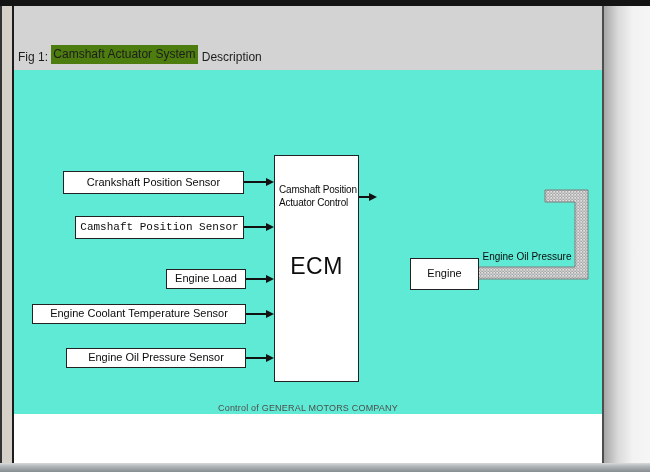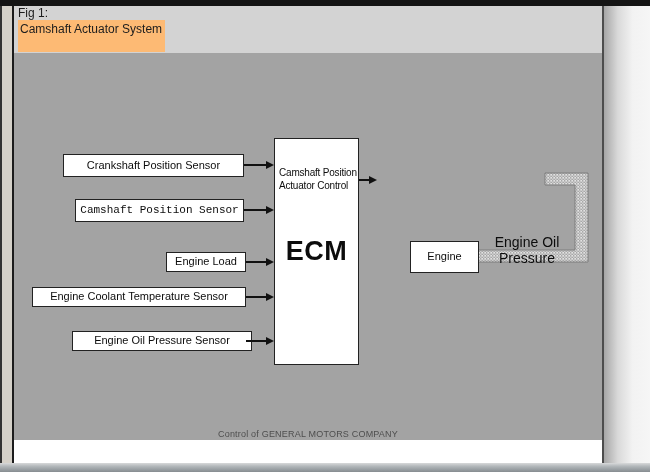--- a/index.html
+++ b/index.html
@@ -13,44 +13,44 @@
   .left-strip{position:absolute;left:0;top:6px;width:12px;height:457px;background:#d5d1c9;border-left:2px solid #333;box-sizing:border-box;z-index:4;}
   .right-shade{position:absolute;left:604px;top:6px;width:46px;height:457px;z-index:3;
     background:linear-gradient(to right,#a6a6a6 0%,#d9d9d9 30%,#f2f2f2 62%,#f6f6f6 100%);}
   .bottom-bar{position:absolute;left:0;top:463px;width:650px;height:9px;z-index:6;
     background:linear-gradient(180deg,#d8d9da 0%,#b3b8bb 35%,#9aa0a4 70%,#868c90 100%);}
   .window{
     position:absolute;left:12px;top:6px;width:592px;height:457px;box-sizing:border-box;
     border-left:2px solid #1c1c1c;border-right:2px solid #4d4d4d;background:#ffffff;z-index:2;
   }
   .titlebar{
-    height:47px;background:#d3d3d3;display:flex;align-items:flex-start;
+    height:64px;background:#d3d3d3;display:flex;align-items:flex-end;
     padding:0 0 6px 4px;box-sizing:border-box;
-    font-size:12px;color:#1d1d1d;white-space:pre;flex-direction:column;
+    font-size:12px;color:#1d1d1d;white-space:pre;
   }
-  .titlebar mark{background:#fdba74;color:inherit;padding:2px 3px 16px 2px;}
-  .canvas{position:relative;width:100%;height:387px;background:#a3a3a3;}
+  .titlebar mark{background:#4d7c0f;color:inherit;padding:2px 3px 3px 2px;}
+  .canvas{position:relative;width:100%;height:344px;background:#5eead4;}
   
   .dbox{
     position:absolute;background:#ffffff;border:1px solid #222;box-sizing:border-box;
     display:flex;align-items:center;justify-content:center;text-align:center;
     font-size:11px;color:#0c0c0c;line-height:1.25;padding:0 2px;
   }
   #b-crank{left:49px;top:101px;width:181px;height:23px;}
   #b-cam  {left:61px;top:146px;width:169px;height:23px;font-family:Liberation Mono, monospace;}
   #b-load {left:152px;top:199px;width:80px;height:20px;}
   #b-cool {left:18px;top:234px;width:214px;height:20px;}
-  #b-oilp {left:52px;top:278px;width:180px;height:20px;margin-left:6px;}
+  #b-oilp {left:52px;top:278px;width:180px;height:20px;}
   #b-ecm  {left:260px;top:85px;width:85px;height:227px;display:block;padding:12px;}
   #b-sol  {left:363px;top:110px;width:101px;height:33px;}
   #b-act  {left:463px;top:98px;width:68px;height:56px;}
   #b-eng  {left:396px;top:188px;width:69px;height:32px;}
   .ecm-control{position:absolute;left:2px;top:28px;width:82px;font-size:10px;letter-spacing:-0.2px;line-height:1.25;text-align:left;padding-left:2px;box-sizing:border-box;}
-  .ecm-title{position:absolute;left:0;top:96px;width:100%;text-align:center;font-size:27px;font-weight:bold;letter-spacing:0.5px;}
-  .flabel{position:absolute;font-size:14px;color:#0c0c0c;text-align:center;}
+  .ecm-title{position:absolute;left:0;top:96px;width:100%;text-align:center;font-size:23px;font-weight:normal;letter-spacing:0.5px;}
+  .flabel{position:absolute;font-size:10px;color:#0c0c0c;text-align:center;}
   #lbl-oilpress{left:458px;top:181px;width:110px;}
   
   .arrow{position:absolute;height:2px;background:#111;}
   .arrow::after{
     content:"";position:absolute;right:-8px;top:-3px;width:0;height:0;
     border-left:8px solid #111;border-top:4px solid transparent;border-bottom:4px solid transparent;
   }
   #a1{left:230px;top:111px;width:22px;}
   #a2{left:230px;top:156px;width:22px;}
   #a3{left:232px;top:208px;width:20px;}
@@ -67,21 +67,21 @@
 
 <div class="screen">
 
   <div class="top-strip"></div>
   <div class="left-strip"></div>
   <div class="right-shade"></div>
 
   <div class="window">
 
     <div class="titlebar">
-      <span>Fig 1: </span><mark>Camshaft Actuator System</mark><span> Crankshaft</span>
+      <span>Fig 1: </span><mark>Camshaft Actuator System</mark><span> Description</span>
     </div>
 
     <div class="canvas">
 
       <div class="dbox" id="b-crank">
         <span>Crankshaft Position Sensor</span>
       </div>
       <div class="dbox" id="b-cam">
         <span>Camshaft Position Sensor</span>
       </div>

